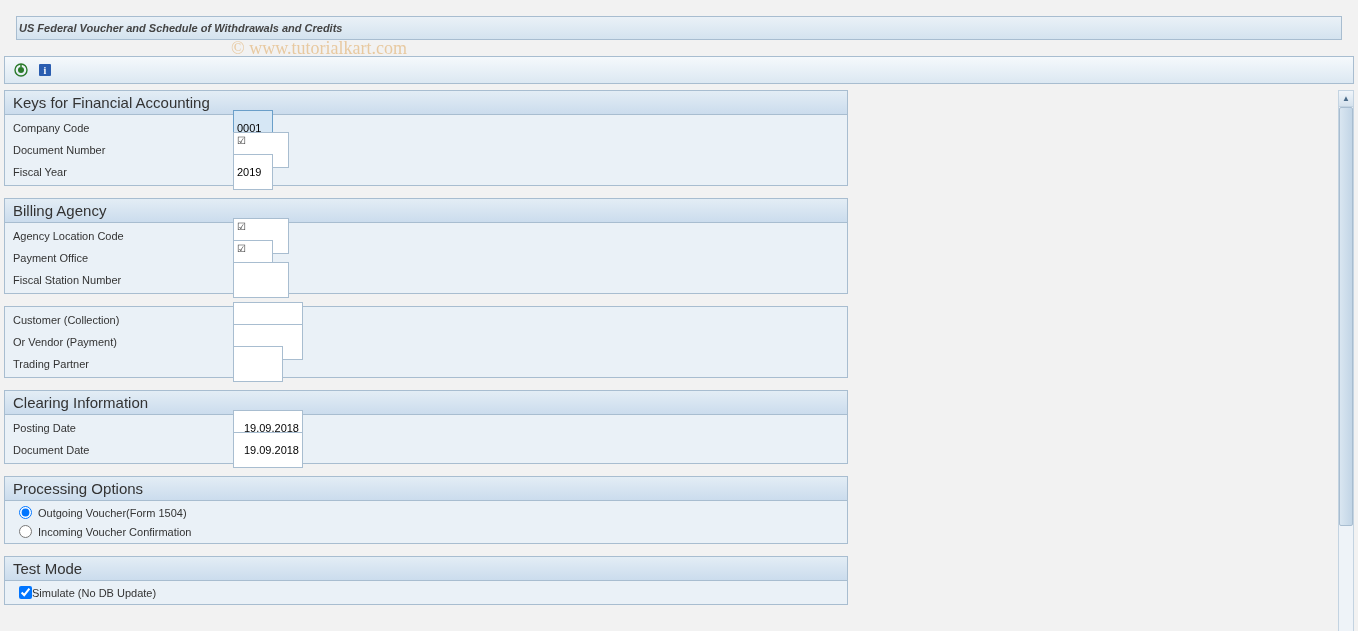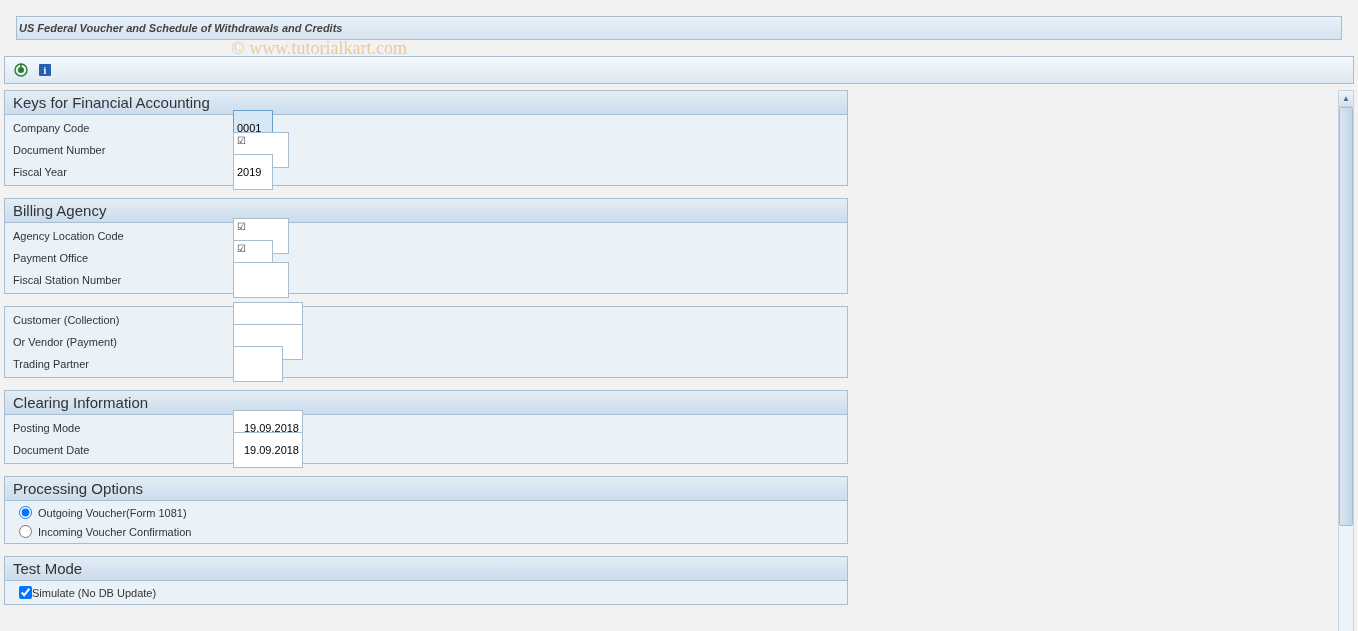--- a/index.html
+++ b/index.html
@@ -231,36 +231,36 @@
           <span class="field-label">Trading Partner</span>
           <input class="field-input w50" value="" style="">
         </div>
       </div>
     </div>
 
     <div class="panel">
       <div class="panel-header">Clearing Information</div>
       <div class="panel-body">
         <div class="field-row">
-          <span class="field-label">Posting Mode</span>
+          <span class="field-label">Posting Date</span>
           <input class="field-input w70" value="19.09.2018" style="">
         </div>
         <div class="field-row">
           <span class="field-label">Document Date</span>
           <input class="field-input w70" value="19.09.2018" style="">
         </div>
       </div>
     </div>
 
     <div class="panel">
       <div class="panel-header">Processing Options</div>
       <div class="panel-body">
         <label class="radio-row">
           <input type="radio" name="proc" checked="" style="">
-          <span>Outgoing Voucher(Form 1081)</span>
+          <span>Outgoing Voucher(Form 1504)</span>
         </label>
         <label class="radio-row">
           <input type="radio" name="proc" style="">
           <span>Incoming Voucher Confirmation</span>
         </label>
       </div>
     </div>
 
     <div class="panel">
       <div class="panel-header">Test Mode</div>

